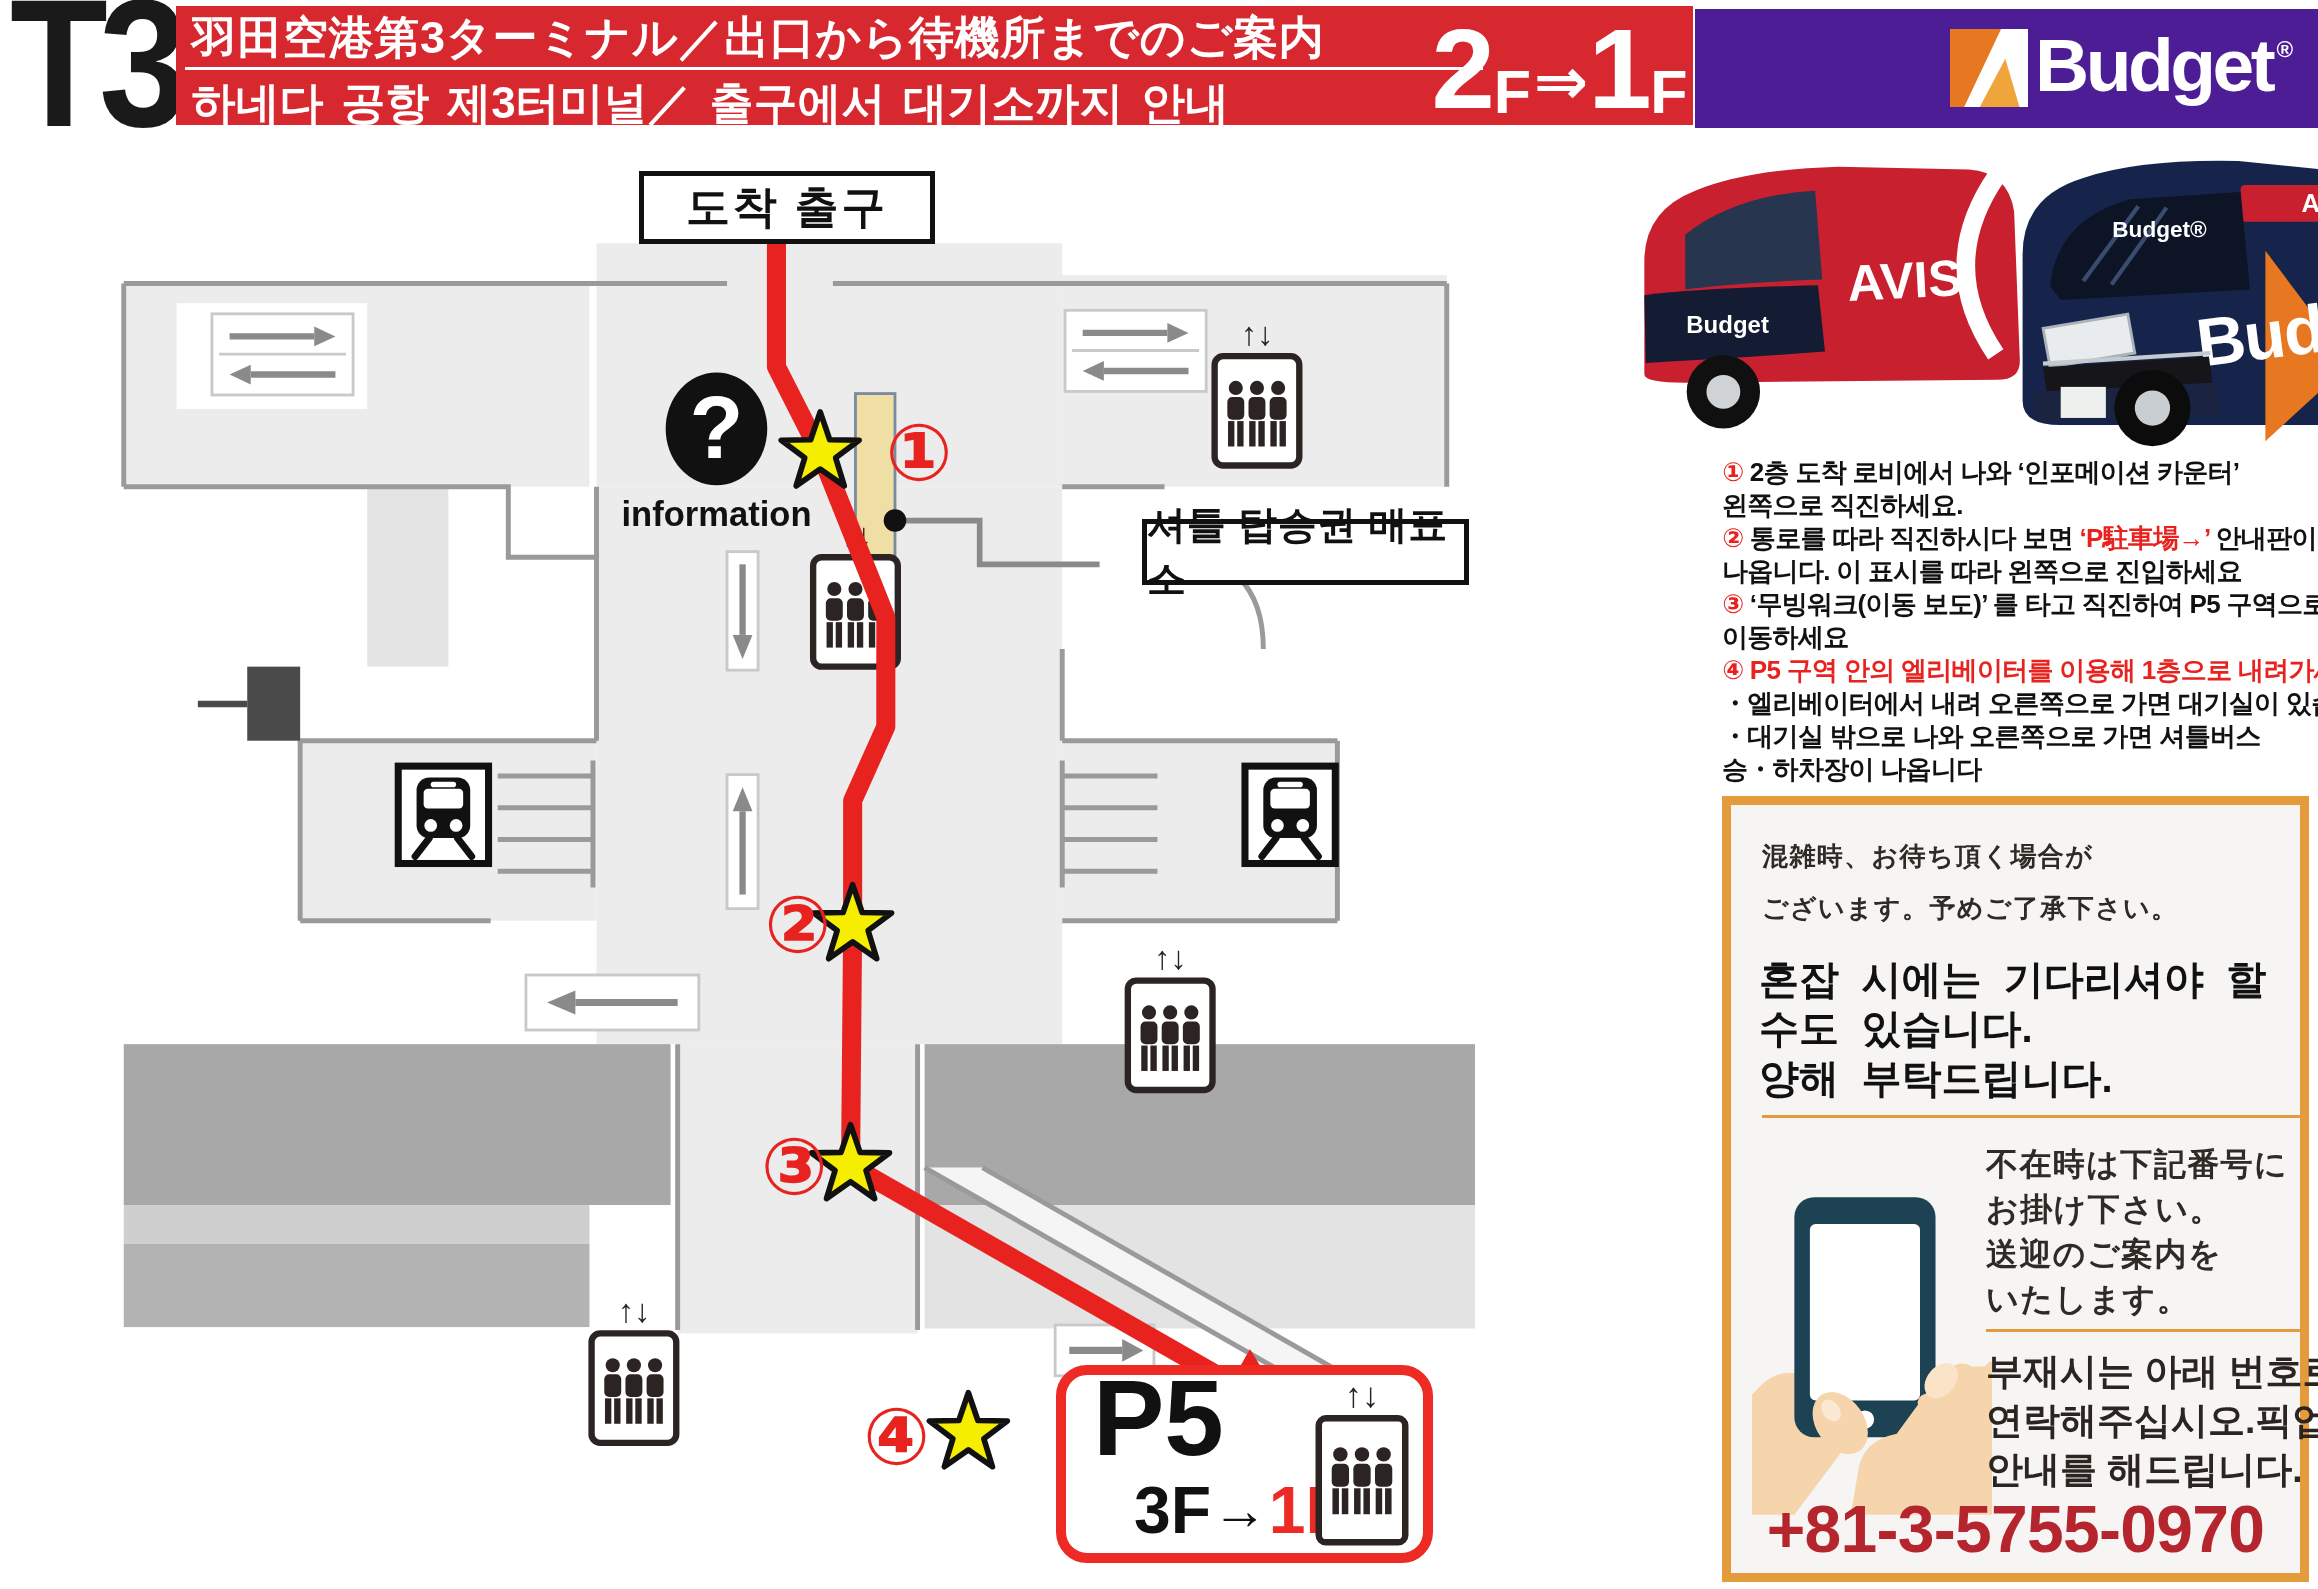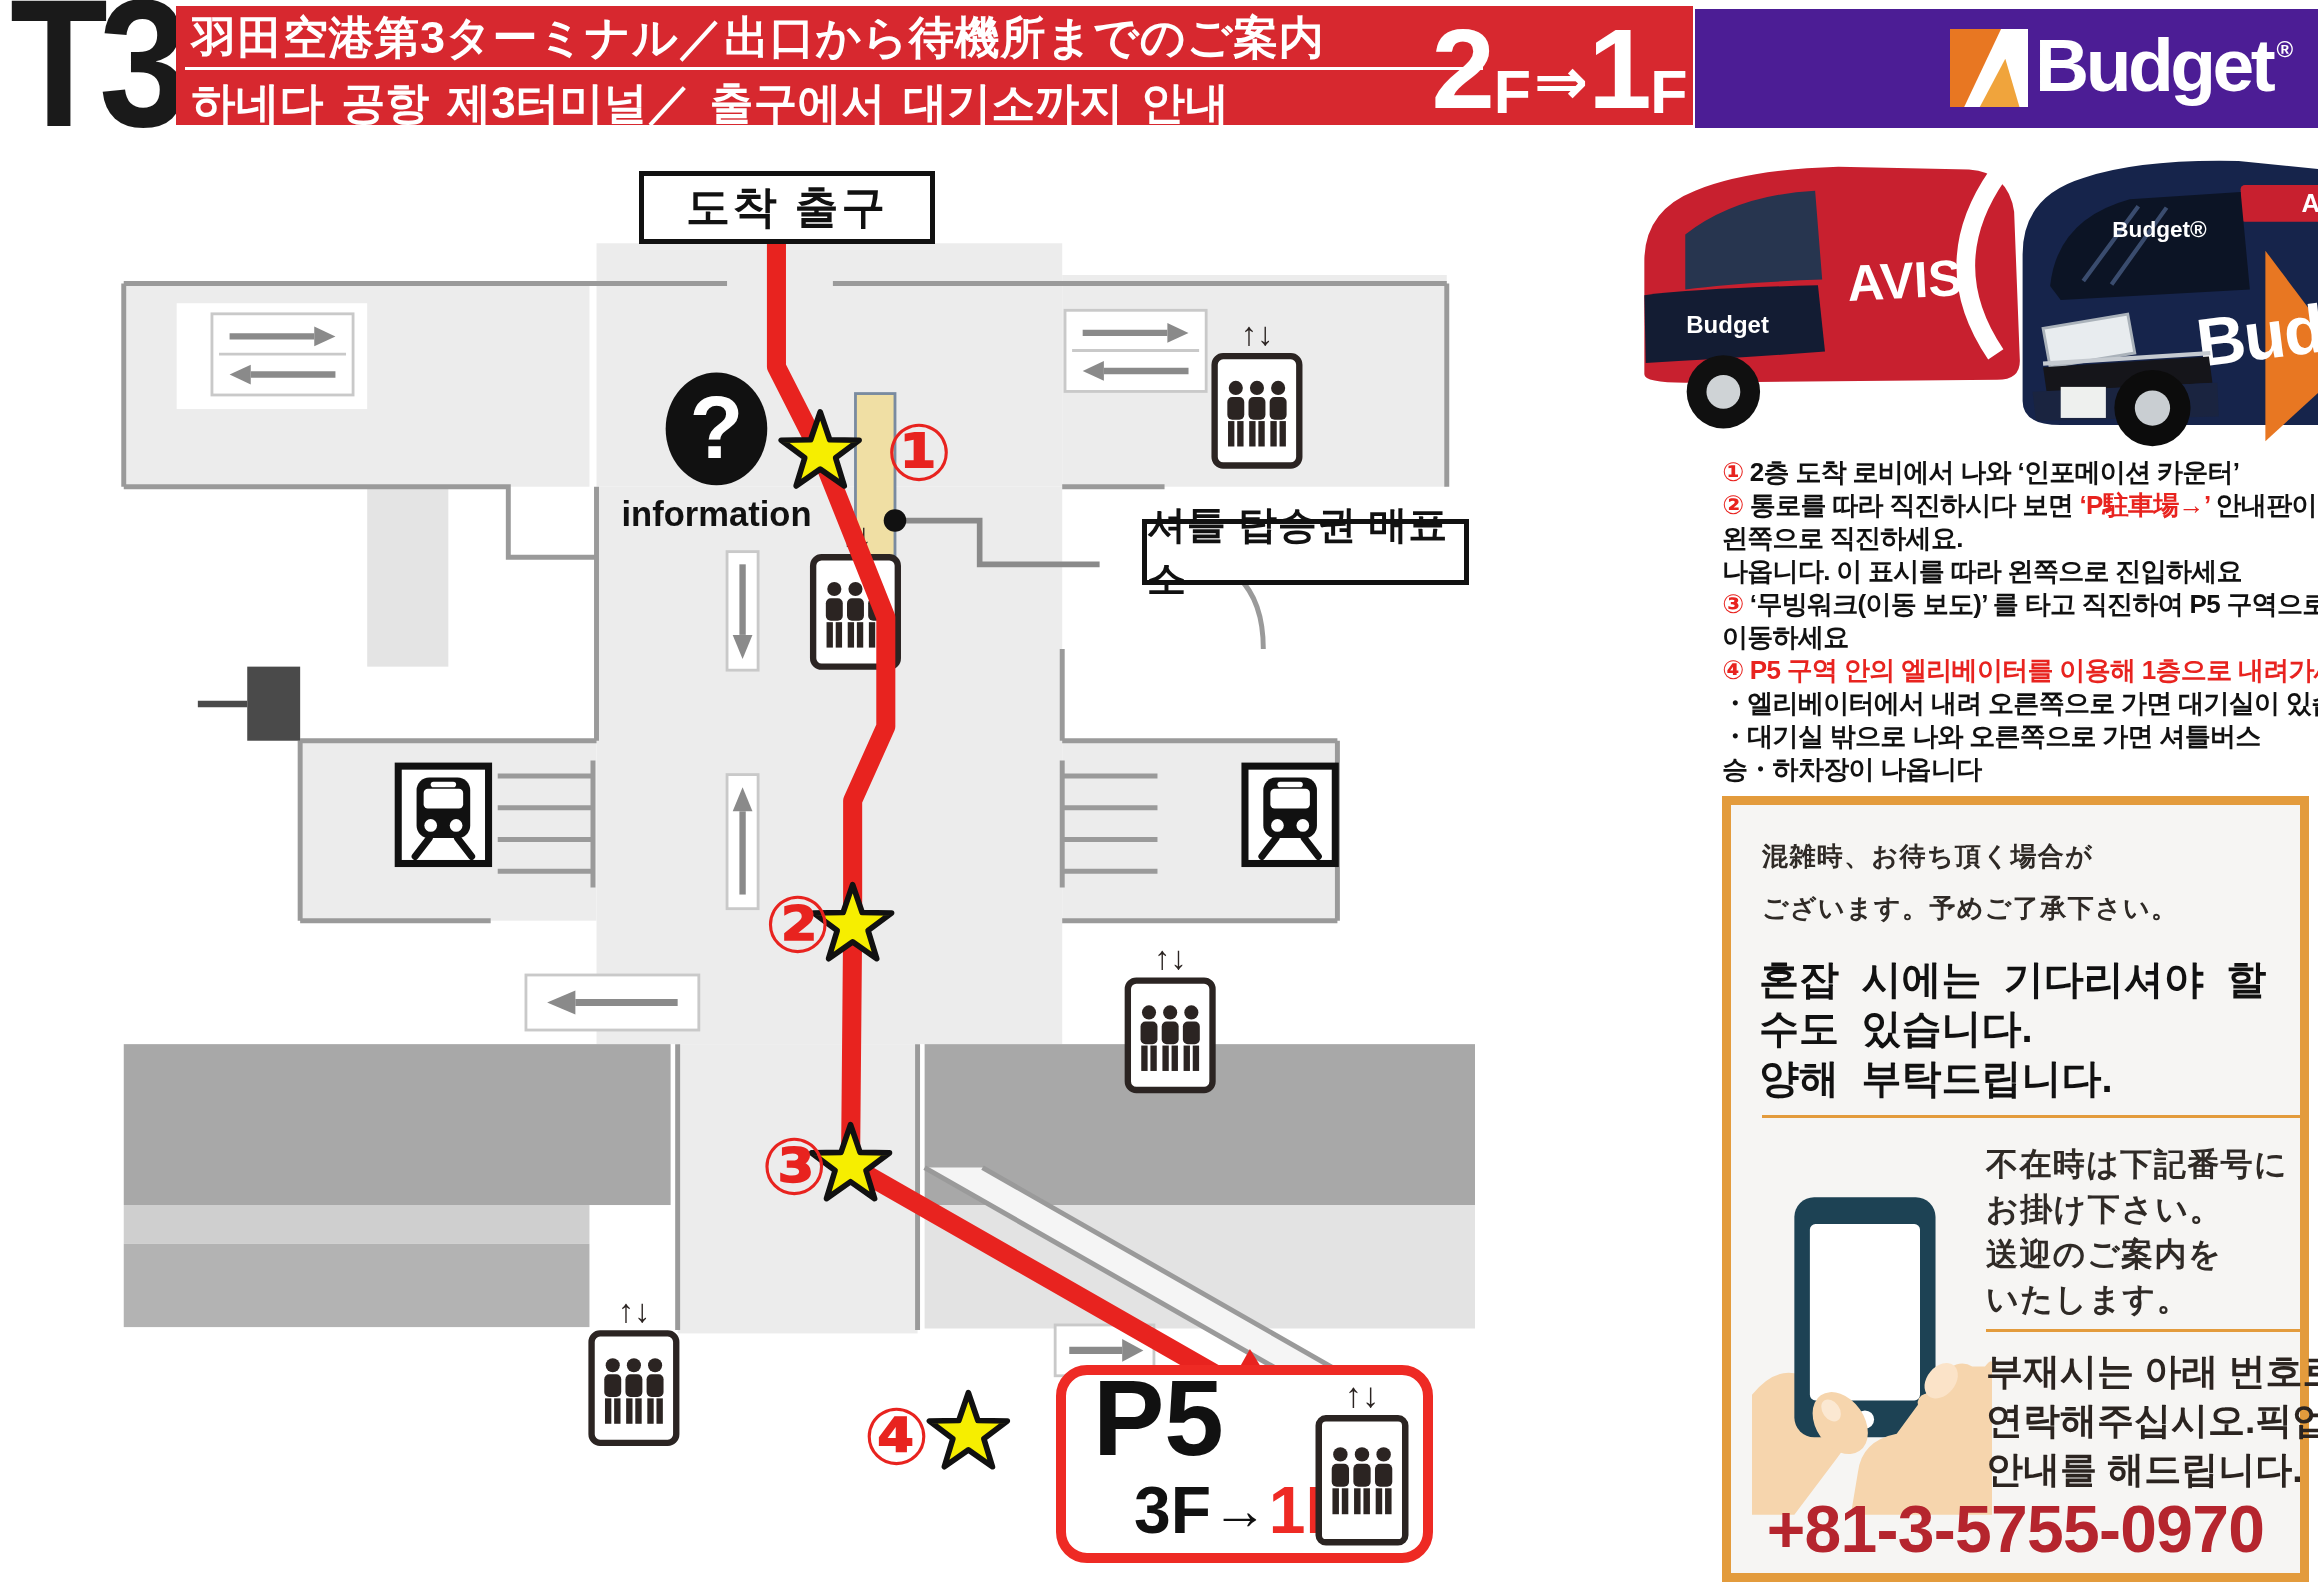--- a/index.html
+++ b/index.html
@@ -296,22 +296,22 @@
       <text x="70" y="40" font-size="48" font-weight="700" fill="#2b2422" text-anchor="middle">↑↓</text>
       <rect x="10" y="56" width="120" height="172" rx="10" fill="#fff" stroke="#2b2422" stroke-width="9"></rect>
       <use href="#pg" x="40" y="106"></use>
         <use href="#pg" x="70" y="106"></use>
         <use href="#pg" x="100" y="106"></use>
     </svg>
   </div>
 
   <div class="abs instr">
     <div class="iline"><span class="red">①</span><span> 2층 도착 로비에서 나와 ‘인포메이션 카운터’</span></div>
+    <div class="iline">왼쪽으로 직진하세요.</div>
     <div class="iline"><span class="red">②</span><span> 통로를 따라 직진하시다 보면 </span><span class="red">‘P駐車場→’</span><span> 안내판이</span></div>
-    <div class="iline">왼쪽으로 직진하세요.</div>
     <div class="iline">나옵니다. 이 표시를 따라 왼쪽으로 진입하세요</div>
     <div class="iline"><span class="red">③</span><span> ‘무빙워크(이동 보도)’ 를 타고 직진하여 P5 구역으로</span></div>
     <div class="iline">이동하세요</div>
     <div class="iline red"><span>④</span><span> P5 구역 안의 엘리베이터를 이용해 1층으로 내려가세요</span></div>
     <div class="iline">・엘리베이터에서 내려 오른쪽으로 가면 대기실이 있습니다</div>
     <div class="iline">・대기실 밖으로 나와 오른쪽으로 가면 셔틀버스</div>
     <div class="iline">승・하차장이 나옵니다</div>
   </div>
 
   <div class="abs notice">

